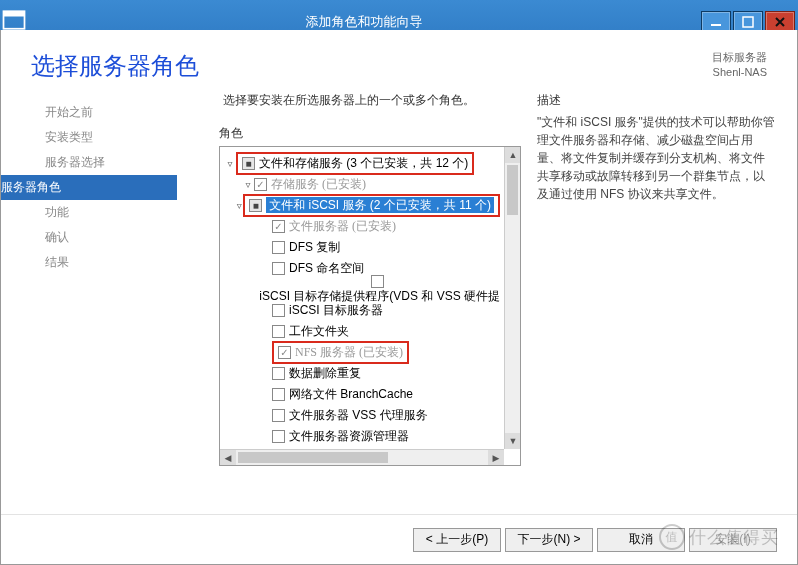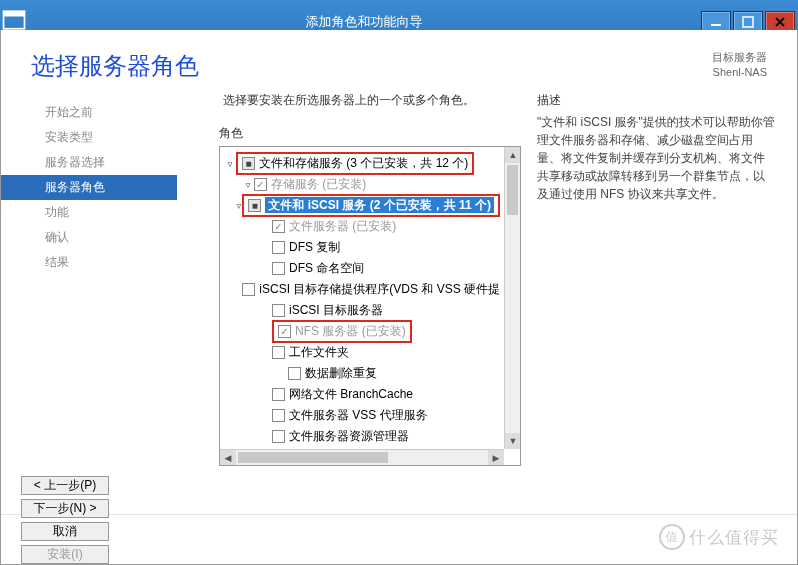--- a/index.html
+++ b/index.html
@@ -80,21 +80,20 @@
   .side-item {
     font-size: 12px;
     color: #888;
     padding: 4px 0;
     cursor: default;
   }
   .side-item.active {
     background: #2a6ebb;
     color: #fff;
     margin-left: -44px;
-    padding-left: 44px;
     width: 176px;
   }
   .center {
     width: 338px;
     padding: 0 8px 0 0;
   }
   .instruction { margin: 0 0 16px 32px; color: #333; }
   .section-label { margin: 0 0 4px 28px; color: #333; }
   .tree-box {
     border: 1px solid #999;
@@ -131,26 +130,25 @@
     align-items: center;
     justify-content: center;
     font-size: 10px;
     color: #444;
     background: #fff;
     flex: 0 0 auto;
   }
   .chk.filled { background: #e6e6e6; }
   .chk.checked::after { content: "✓"; color: #888; }
   .row-label { }
-  .row-label.gray { color: #999; }
+  .row-label.gray { color: #999; font-family: Liberation Serif, serif; }
   .row-selected {
     background: #2a7fd4;
     color: #fff;
     padding: 1px 3px;
-    font-weight: bold;
   }
   .hl-red {
     border: 2px solid #d92a1c;
     padding: 1px 4px;
     display: inline-flex;
     align-items: center;
   }
   .sb-v {
     position: absolute;
     top: 0; right: 0; bottom: 16px; width: 16px;
@@ -186,26 +184,25 @@
     flex: 1;
     padding: 0 22px 0 8px;
   }
   .desc-label { margin-bottom: 4px; color: #333; }
   .desc-text { color: #444; line-height: 1.5; }
   .footer {
     position: absolute;
     left: 0; right: 0; bottom: 0;
     height: 50px;
     display: flex;
-    align-items: flex-start;
+    align-items: center;
     justify-content: flex-end;
     padding: 0 20px;
     gap: 4px;
     border-top: 1px solid #e3e3e3;
-    flex-direction: column;
   }
   .btn {
     min-width: 88px;
     height: 24px;
     border: 1px solid #999;
     background: #efefef;
     font-size: 12px;
     cursor: pointer;
     padding: 0 8px;
   }
@@ -329,53 +326,53 @@
               <span class="tree-indent" style="width: 36px;"></span>
               <span class="tree-toggle"></span>
               <span style="display: inline-flex; align-items: center;">
                 <span class="chk "></span>
                 <span class="row-label">DFS 命名空间</span>
               </span>
             </div>
             <div class="tree-row">
               <span class="tree-indent" style="width: 36px;"></span>
               <span class="tree-toggle"></span>
-              <span style="display: inline-flex; align-items: center;">
+              <span style="display: inline-flex; align-items: center; flex-direction: column;">
                 <span class="chk "></span>
                 <span class="row-label">iSCSI 目标存储提供程序(VDS 和 VSS 硬件提</span>
               </span>
             </div>
             <div class="tree-row">
               <span class="tree-indent" style="width: 36px;"></span>
               <span class="tree-toggle"></span>
               <span style="display: inline-flex; align-items: center;">
                 <span class="chk "></span>
                 <span class="row-label">iSCSI 目标服务器</span>
+              </span>
+            </div>
+            <div class="tree-row">
+              <span class="tree-indent" style="width: 36px;"></span>
+              <span class="tree-toggle"></span>
+              <span style="display: inline-flex; align-items: center;">
+                <span class="chk "></span>
+                <span class="row-label">工作文件夹</span>
               </span>
             </div>
             <div class="tree-row">
               <span class="tree-indent" style="width: 36px;"></span>
               <span class="tree-toggle"></span>
               <span class="hl-red" style="display: inline-flex; align-items: center;">
                 <span class="chk checked"></span>
                 <span class="row-label gray">NFS 服务器 (已安装)</span>
               </span>
             </div>
             <div class="tree-row">
               <span class="tree-indent" style="width: 36px;"></span>
               <span class="tree-toggle"></span>
               <span style="display: inline-flex; align-items: center;">
-                <span class="chk "></span>
-                <span class="row-label">工作文件夹</span>
-              </span>
-            </div>
-            <div class="tree-row">
-              <span class="tree-indent" style="width: 36px;"></span>
-              <span class="tree-toggle"></span>
-              <span style="display: inline-flex; align-items: center; margin-left: 16px;">
                 <span class="chk "></span>
                 <span class="row-label">数据删除重复</span>
               </span>
             </div>
             <div class="tree-row">
               <span class="tree-indent" style="width: 36px;"></span>
               <span class="tree-toggle"></span>
               <span style="display: inline-flex; align-items: center;">
                 <span class="chk "></span>
                 <span class="row-label">网络文件 BranchCache</span>

